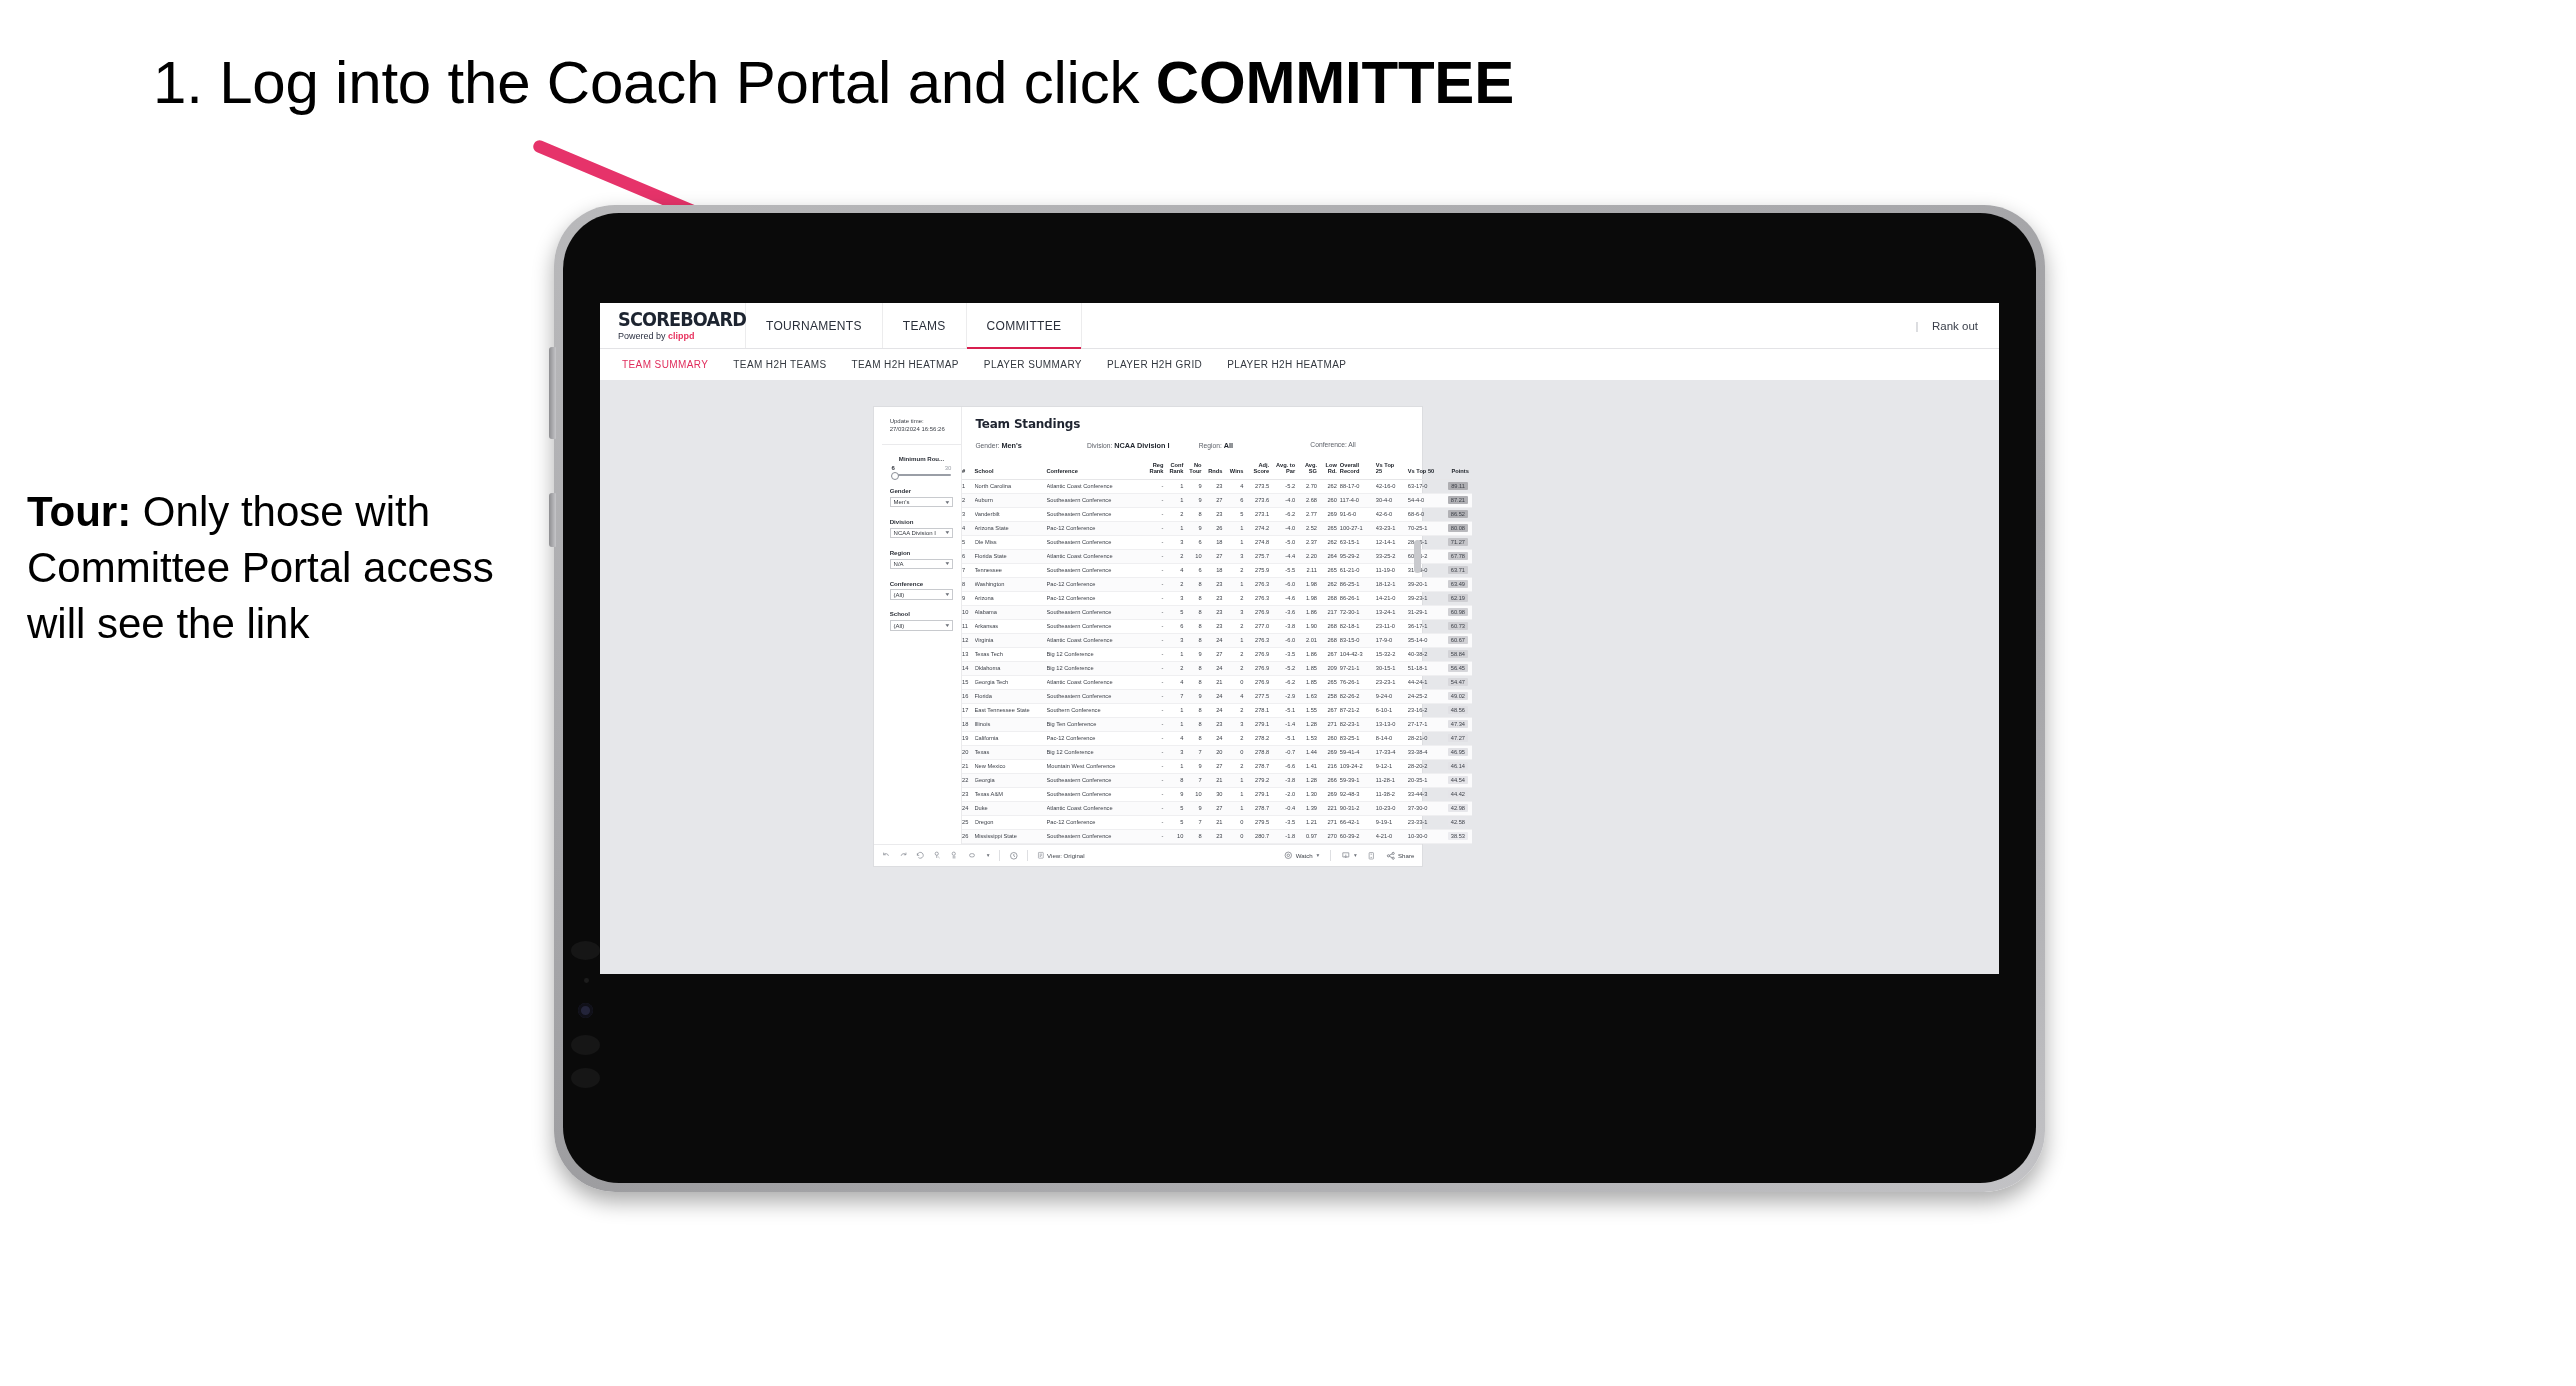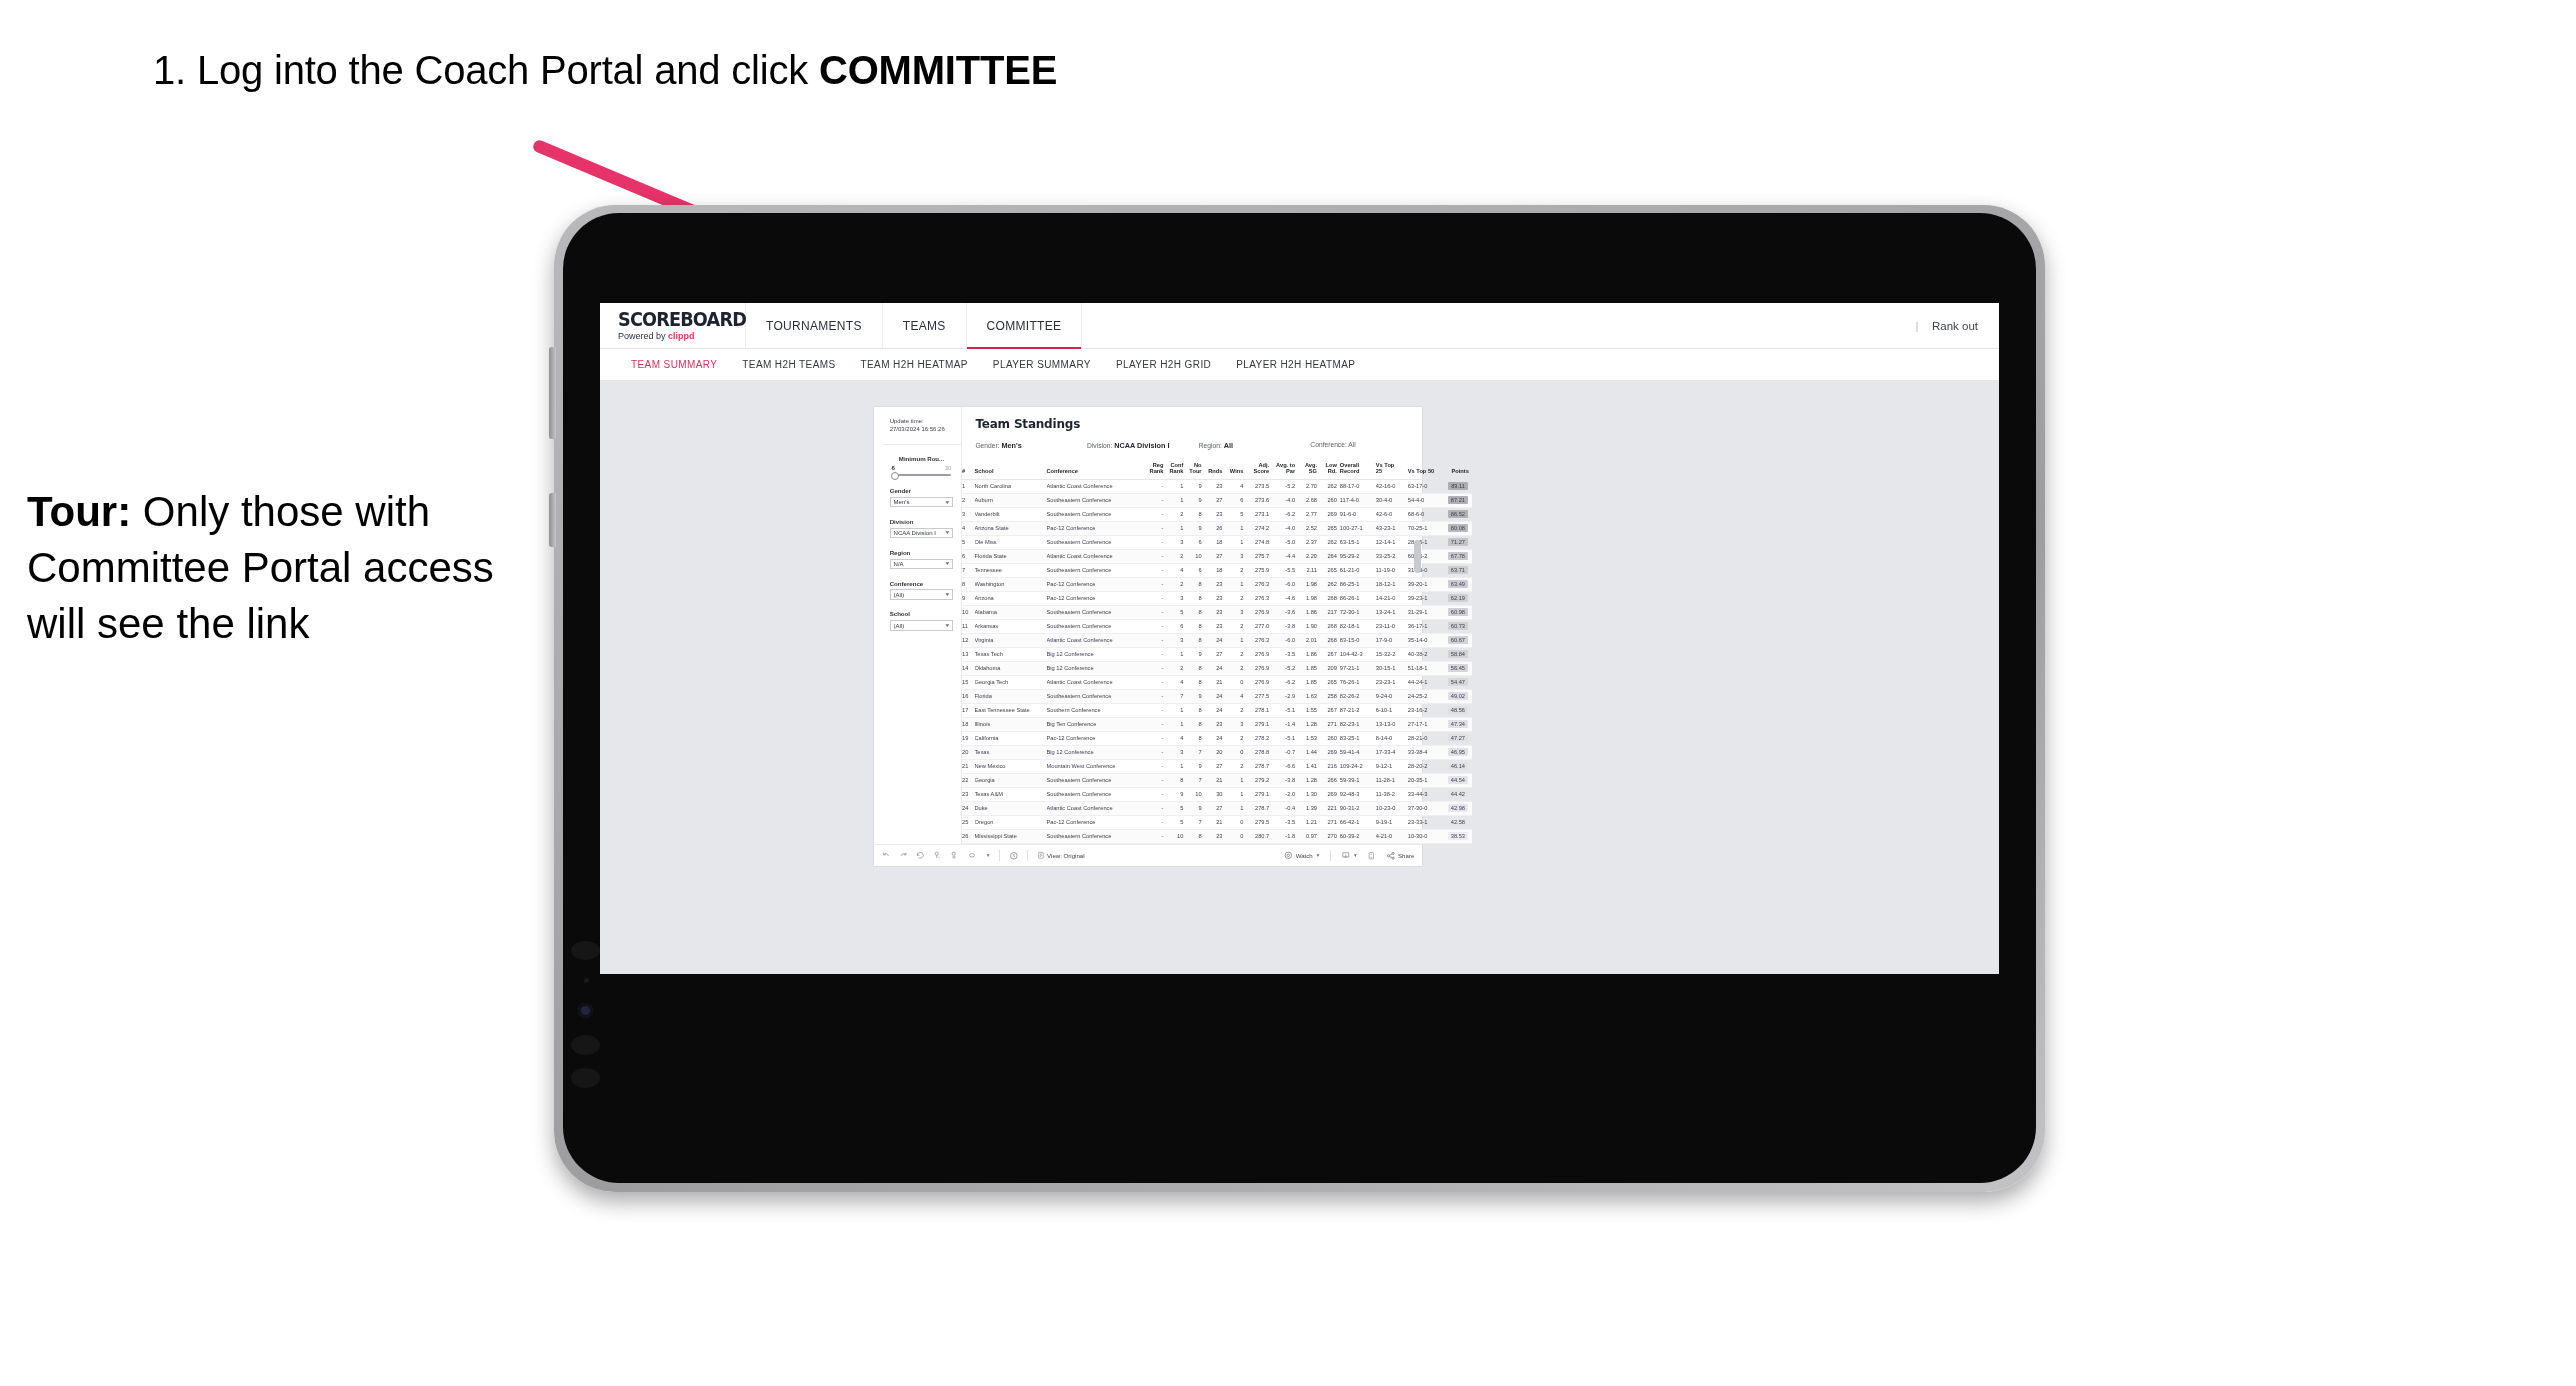--- a/index.html
+++ b/index.html
@@ -13,21 +13,21 @@
     position: relative;
     font-family: "Liberation Sans", sans-serif;
     overflow: hidden;
   }
 
   
   #step-text {
     position: absolute;
     left: 153px;
     top: 48px;
-    font-size: 40px;
+    font-size: 60px;
     color: #000000;
     letter-spacing: -0.2px;
     white-space: nowrap;
   }
   #step-text .num { }
   #step-text .strong { font-weight: bold; }
 
   #note-block {
     position: absolute;
     left: 27px;
@@ -159,21 +159,21 @@
     color: #3a3f4a;
   }
   #topbar-right .divider { color:#b9bcc2; }
   #signout { cursor: pointer; }
 
   #subbar {
     height: 31px;
     background: #ffffff;
     display: flex;
     align-items: center;
-    padding-left: 31px;
+    padding-left: 22px;
     gap: 25px;
     border-bottom: 1px solid #dddfe3;
     box-shadow: 0 1px 1.9px rgba(0,0,0,0.04);
   }
   .subtab {
     font-size: 10px;
     letter-spacing: 0.4px;
     color: #33383f;
     cursor: pointer;
     white-space: nowrap;

